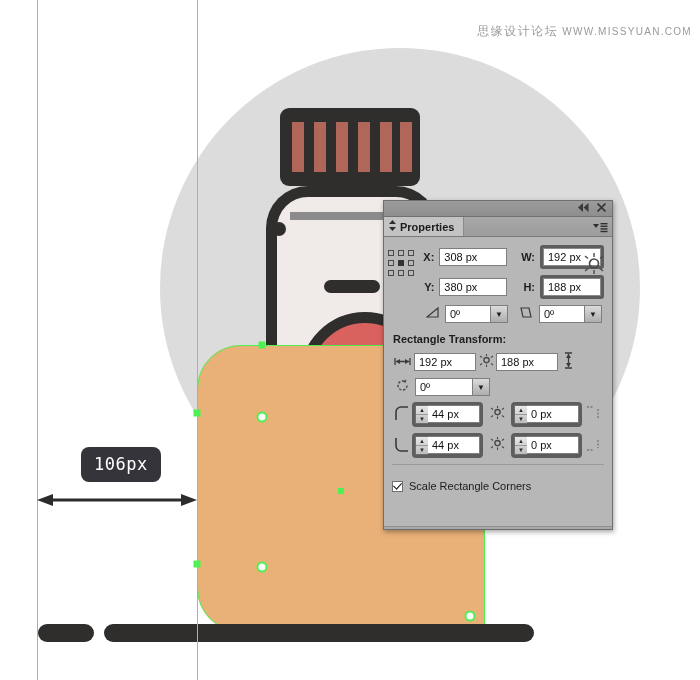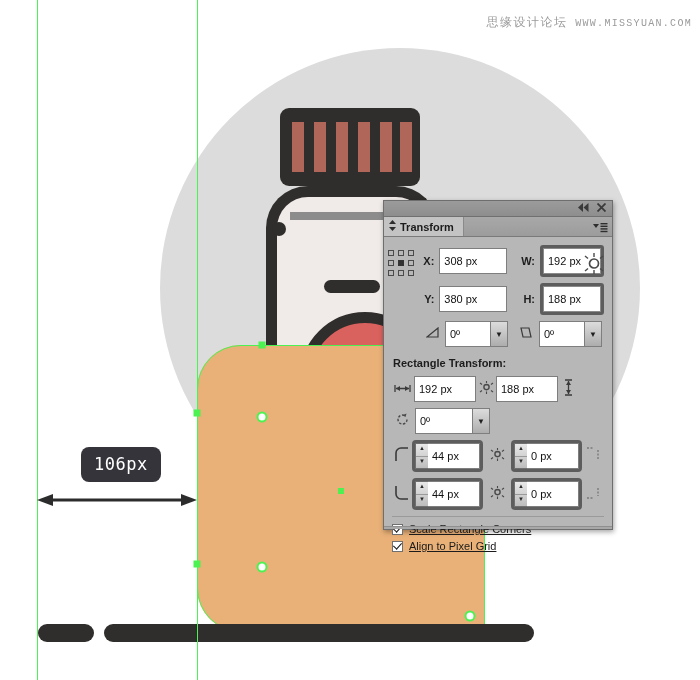--- a/index.html
+++ b/index.html
@@ -14,27 +14,27 @@
   
   #canvas {
     position: absolute;
     inset: 0;
     background: #ffffff;
   }
 
   
   #watermark {
     position: absolute;
-    top: 14px;
+    top: 23px;
     right: 8px;
     font-size: 11px;
     color: #9a9a9a;
     letter-spacing: 1px;
     white-space: nowrap;
-    font-family: Liberation Mono, monospace;
+    font-family: Liberation Sans, sans-serif;
   }
   #watermark .cn { font-size: 12px; letter-spacing: 1.5px; }
   #watermark .url { font-size: 10px; letter-spacing: 1.3px; }
 
   
   .guide-v {
     position: absolute;
     top: 0;
     width: 1px;
     height: 680px;
@@ -266,21 +266,21 @@
     width: 22px;
     text-align: right;
     margin-right: 5px;
     font-size: 11px;
     font-weight: bold;
     color: #1d1d1d;
   }
   .fld {
     background: #ffffff;
     border: 1px solid #7e7e7e;
-    height: 26px;
+    height: 18px;
     padding: 0 4px;
     font-size: 11px;
     line-height: 17px;
     color: #111;
     font-family: "Liberation Sans", sans-serif;
   }
   .fld.w68 { width: 68px; }
   .fld.w58 { width: 58px; }
   .fld.w46 { width: 46px; }
 
@@ -353,22 +353,21 @@
   .chain {
     width: 20px; text-align: center;
     font-size: 13px; color: #4a4a4a;
     line-height: 1;
   }
 
   
   #panel-checks {
     border-top: 1px solid #9a9a9a;
     margin-top: 4px;
-    padding-top: 6px;
-    text-decoration: underline;
+    padding-top: 15px;
   }
   .chk-row { display: flex; align-items: center; margin-bottom: 5px; }
   .chk {
     width: 11px; height: 11px;
     background: #fff;
     border: 1px solid #6f6f6f;
     margin-right: 6px;
     position: relative;
     flex: none;
   }
@@ -476,21 +475,21 @@
   </div>
 
   <div id="panel-tabrow">
     <div id="panel-tab">
       <span class="tab-arrows">
         <svg width="7" height="11" viewBox="0 0 7 11">
             <polygon points="3.5,0 7,4 0,4" fill="#2e2e2e"></polygon>
             <polygon points="3.5,11 7,7 0,7" fill="#2e2e2e"></polygon>
           </svg>
       </span>
-      <span>Transform</span>
+      <span>Properties</span>
     </div>
     <div id="panel-menu-ico">
       <svg width="15" height="11" viewBox="0 0 15 11">
         <polygon points="0,2 6,2 3,6" fill="#2e2e2e"></polygon>
         <rect x="7.5" y="1" width="7" height="1.4" fill="#2e2e2e"></rect>
         <rect x="7.5" y="3.6" width="7" height="1.4" fill="#2e2e2e"></rect>
         <rect x="7.5" y="6.2" width="7" height="1.4" fill="#2e2e2e"></rect>
         <rect x="7.5" y="8.8" width="7" height="1.4" fill="#2e2e2e"></rect>
       </svg>
     </div>
@@ -652,24 +651,20 @@
             <path d="M13,3 L13,11" stroke="#7a7a7a" stroke-width="1.4" stroke-dasharray="2,1.5"></path>
             <path d="M2,13 L9,13" stroke="#7a7a7a" stroke-width="1.4" stroke-dasharray="2,1.5"></path>
           </svg>
       </span>
     </div>
 
     <div id="panel-checks">
       <div class="chk-row">
         <span class="chk on"></span>
         <span class="chk-lbl">Scale Rectangle Corners</span>
-      </div>
-      <div class="chk-row">
-        <span class="chk on"></span>
-        <span class="chk-lbl">Align to Pixel Grid</span>
       </div>
     </div>
   </div>
 
   <div id="panel-bottomline"></div>
 </div>
 
 <div id="refgrid">
   <div class="ref-cell" style="left:0px;  top:0px;"></div>
   <div class="ref-cell" style="left:10px; top:0px;"></div>

